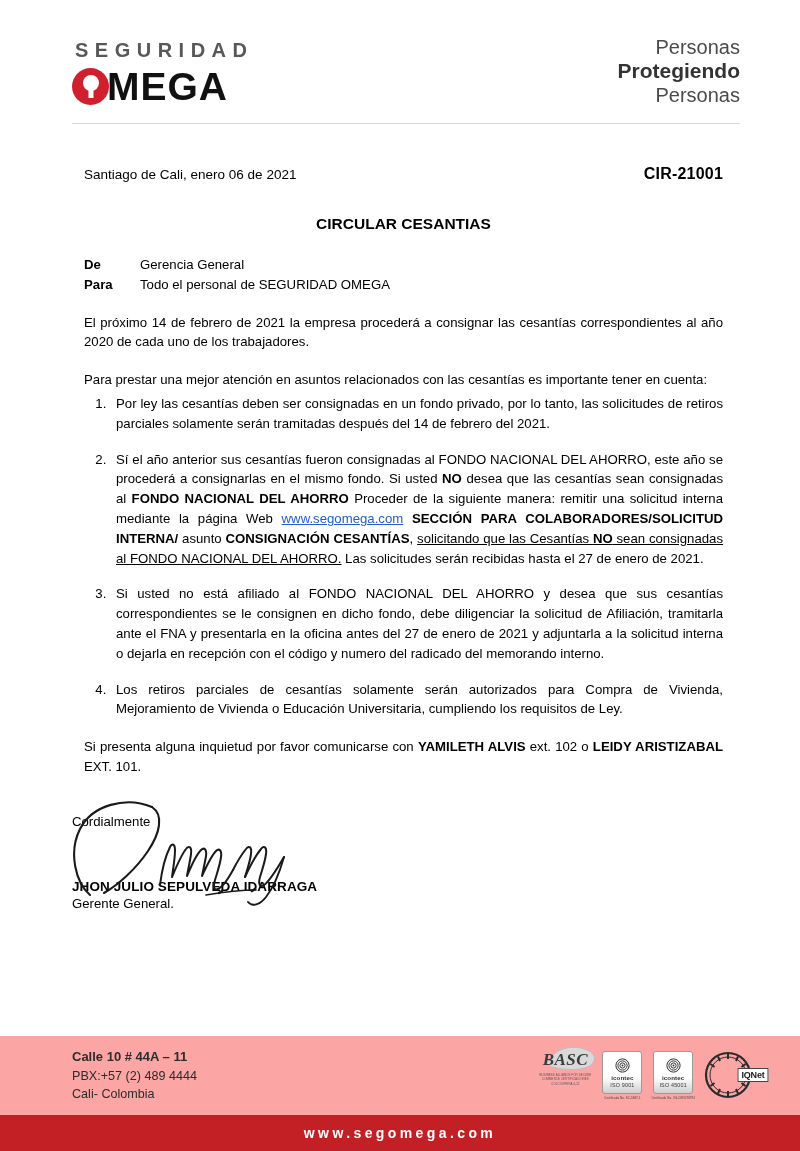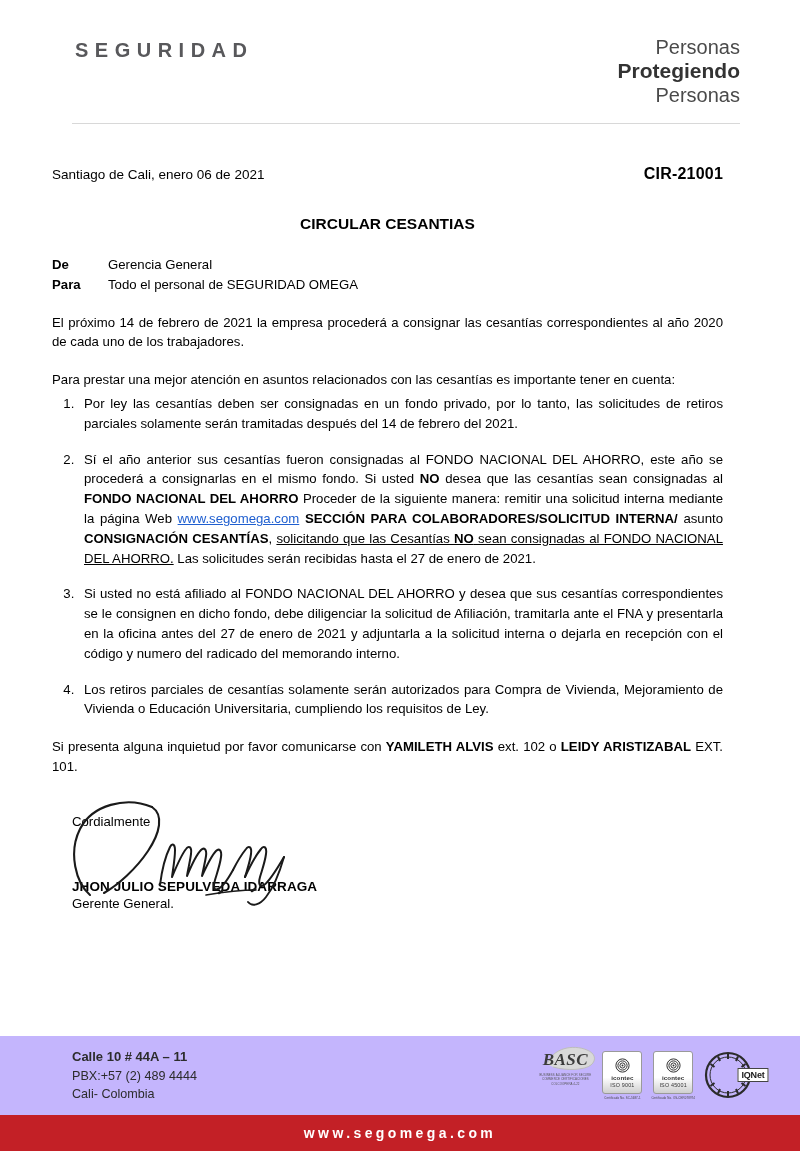--- a/index.html
+++ b/index.html
@@ -78,21 +78,21 @@
   .tagline .t2 { font-size: 21px; font-weight: bold; color: #333333; }
 
   .header-rule {
     margin: 16px 60px 0 72px;
     border: 0;
     border-top: 1px solid #d8d8d8;
   }
 
   
   .doc {
-    padding: 0 77px 0 52px;
+    padding: 0 77px 0 84px;
     margin-top: 38px;
     font-size: 13.2px;
     line-height: 1.5;
   }
   .meta-row {
     display: flex;
     justify-content: space-between;
     align-items: baseline;
     font-size: 13.5px;
   }
@@ -151,21 +151,21 @@
     letter-spacing: .1px;
   }
   .sign-role { font-size: 13.2px; margin-top: 2px; }
 
   
   .footer {
     position: absolute;
     left: 0; right: 0;
     bottom: 36px;
     height: 79px;
-    background: #c4b5fd;
+    background: #fca5a5;
     display: flex;
     align-items: center;
     justify-content: space-between;
     padding: 0 48px 0 72px;
   }
   .f-addr { color: #2c2c2c; font-size: 12.6px; line-height: 1.45; }
   .f-addr .f-street { font-weight: bold; font-size: 13px; }
 
   .certs { display: flex; align-items: flex-start; gap: 9px; }
   .cert { display: flex; flex-direction: column; align-items: center; }
@@ -242,20 +242,24 @@
     font-weight: bold;
     letter-spacing: 3.4px;
   }
 </style>
 </head>
 <body>
 
 <div class="header">
   <div class="brand">
     <div class="brand-top">SEGURIDAD</div>
+    <div class="brand-bottom">
+      <span class="omega-mark"></span>
+      <span class="brand-word">MEGA</span>
+    </div>
   </div>
   <div class="tagline">
     <div class="t1">Personas</div>
     <div class="t2">Protegiendo</div>
     <div class="t3">Personas</div>
   </div>
 </div>
 <hr class="header-rule">
 
 <div class="doc">

